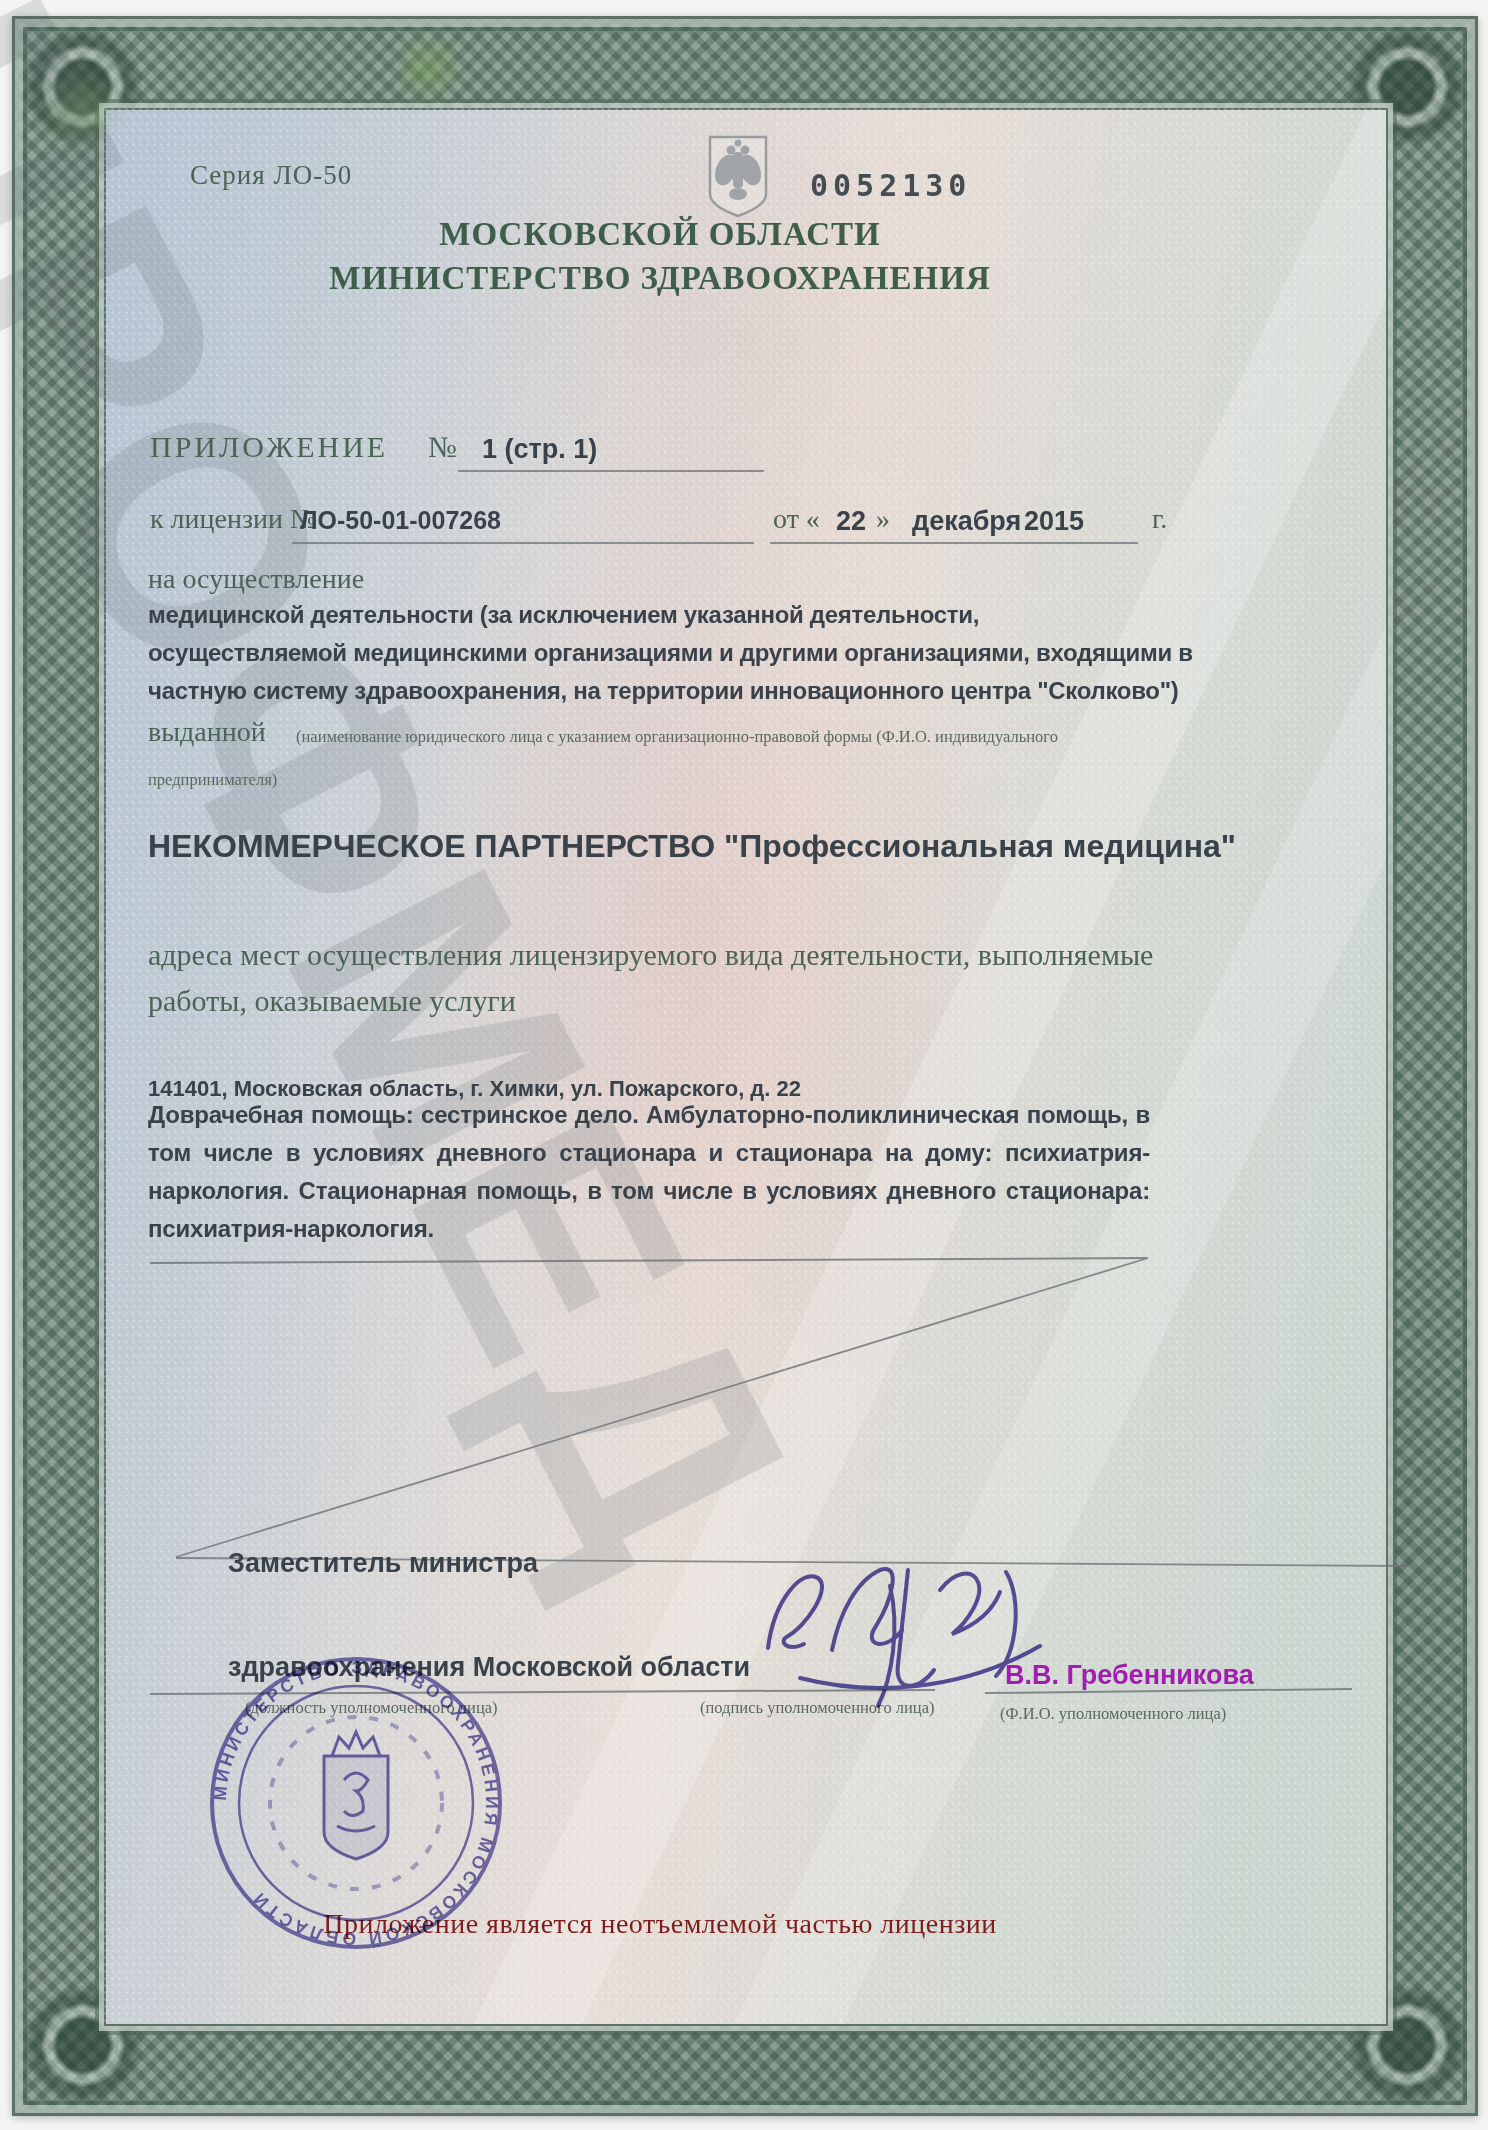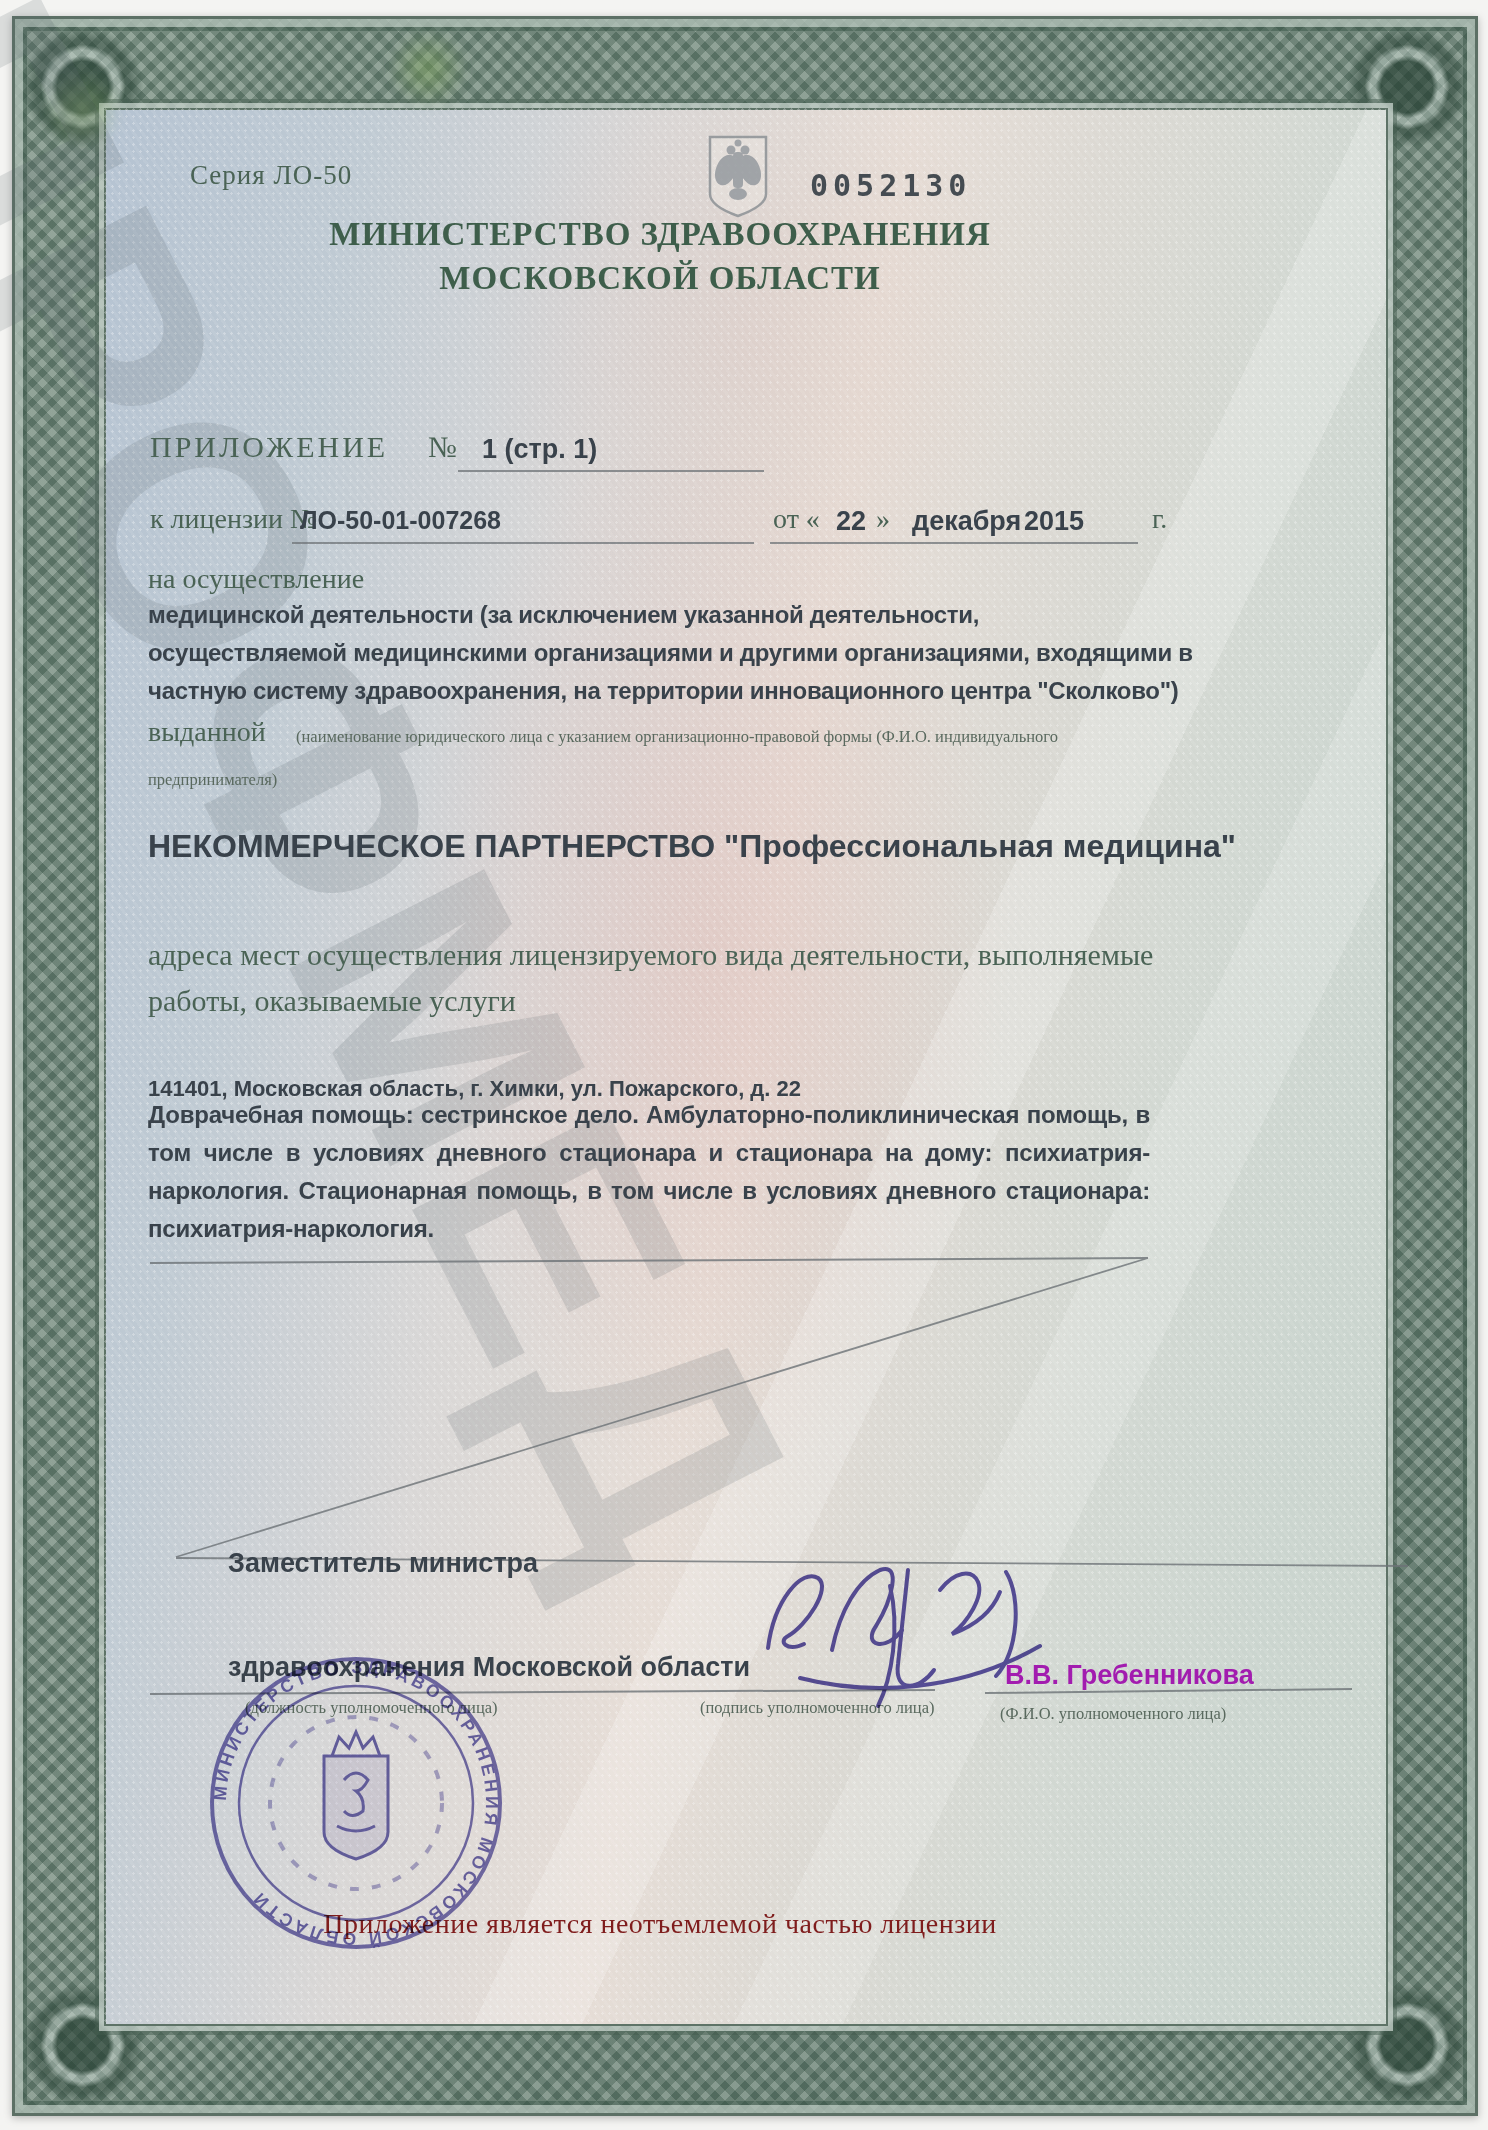--- a/index.html
+++ b/index.html
@@ -119,22 +119,22 @@
         <circle cx="29" cy="18" r="4.5"></circle>
           <circle cx="43" cy="18" r="4.5"></circle>
           <circle cx="36" cy="11" r="3.5"></circle>
         <ellipse cx="36" cy="62" rx="9" ry="6"></ellipse>
       </g>
     </svg>
 
     <div class="abs serial">0052130</div>
 
     <div class="abs title-wrap">
+      <div class="title">МОСКОВСКОЙ ОБЛАСТИ</div>
       <div class="title">МИНИСТЕРСТВО ЗДРАВООХРАНЕНИЯ</div>
-      <div class="title">МОСКОВСКОЙ ОБЛАСТИ</div>
     </div>
 
     <div class="abs ser app-label">ПРИЛОЖЕНИЕ</div>
     <div class="abs ser app-no-sign">№</div>
     <div class="abs sans app-value">1 (стр. 1)</div>
     <div class="uline" style="left:458px;top:470px;width:306px;"></div>
 
     <div class="abs ser lic-label">к лицензии №</div>
     <div class="abs sans lic-no">ЛО-50-01-007268</div>
     <div class="uline" style="left:292px;top:542px;width:462px;"></div>

